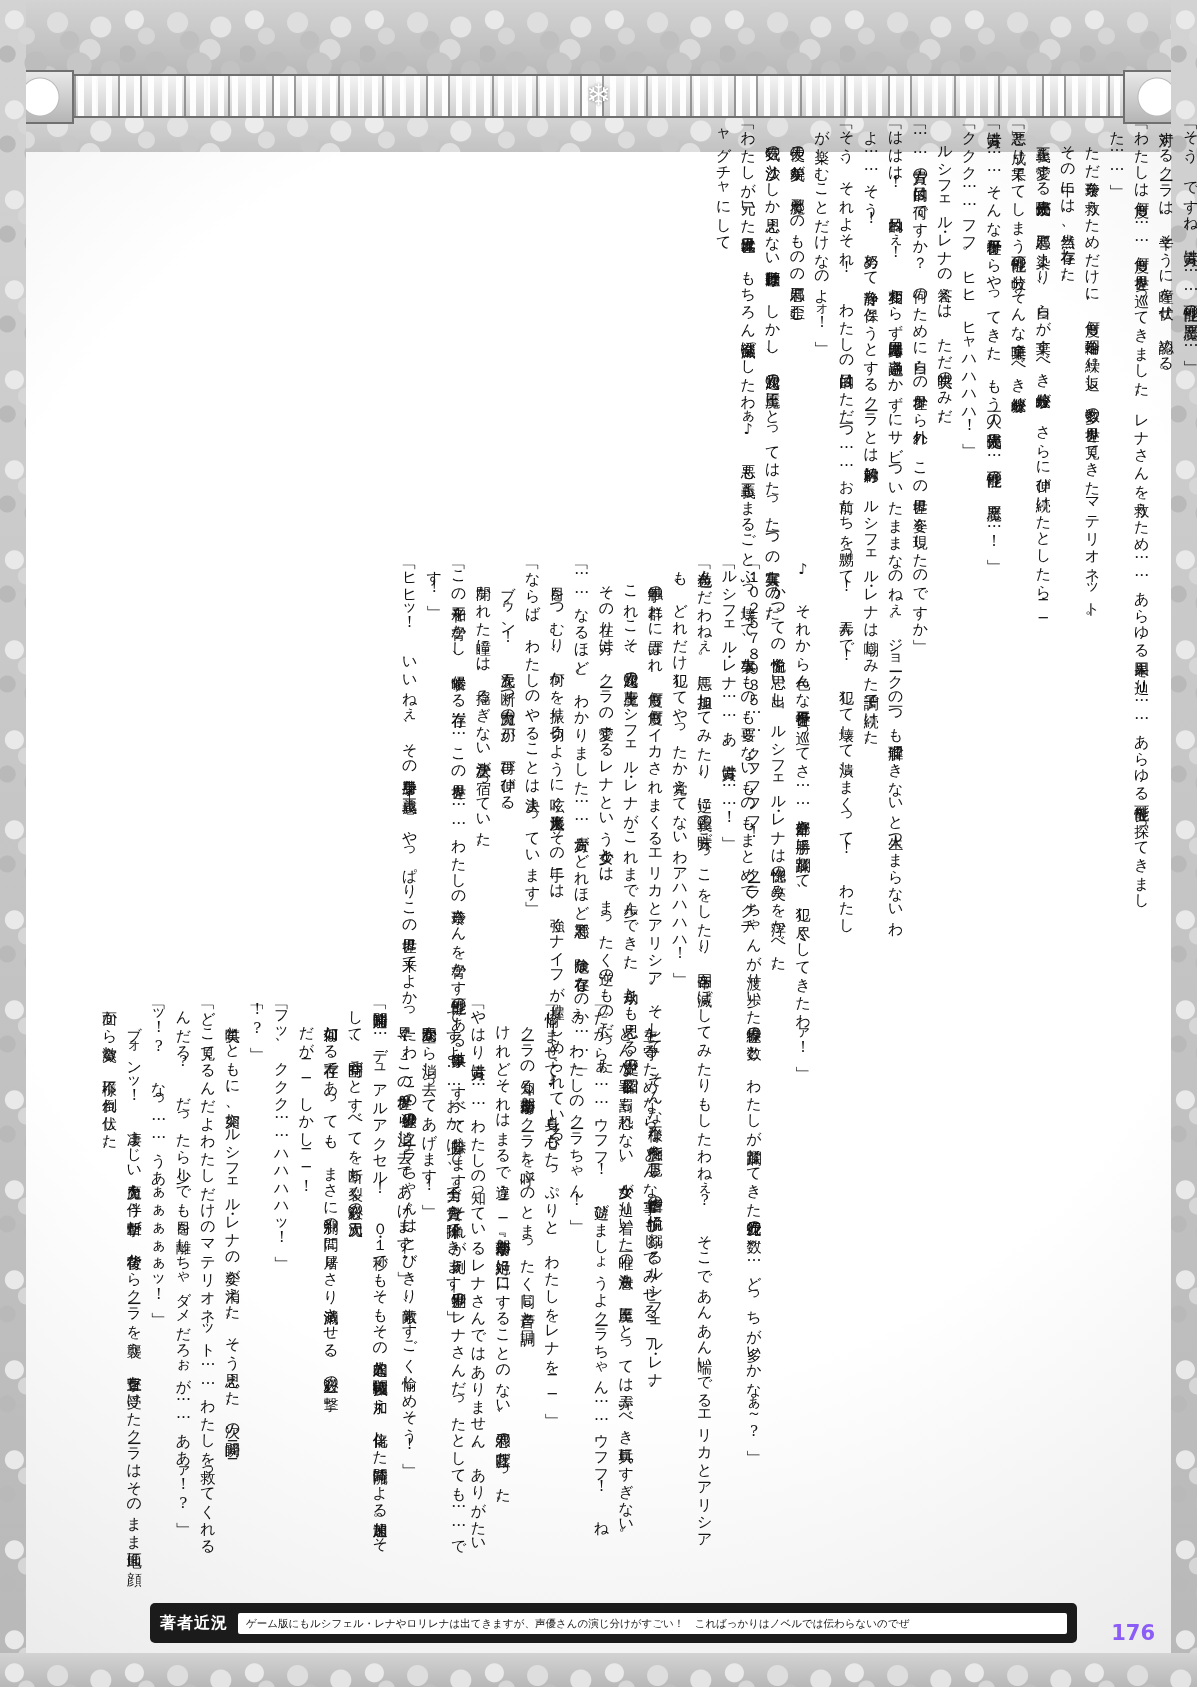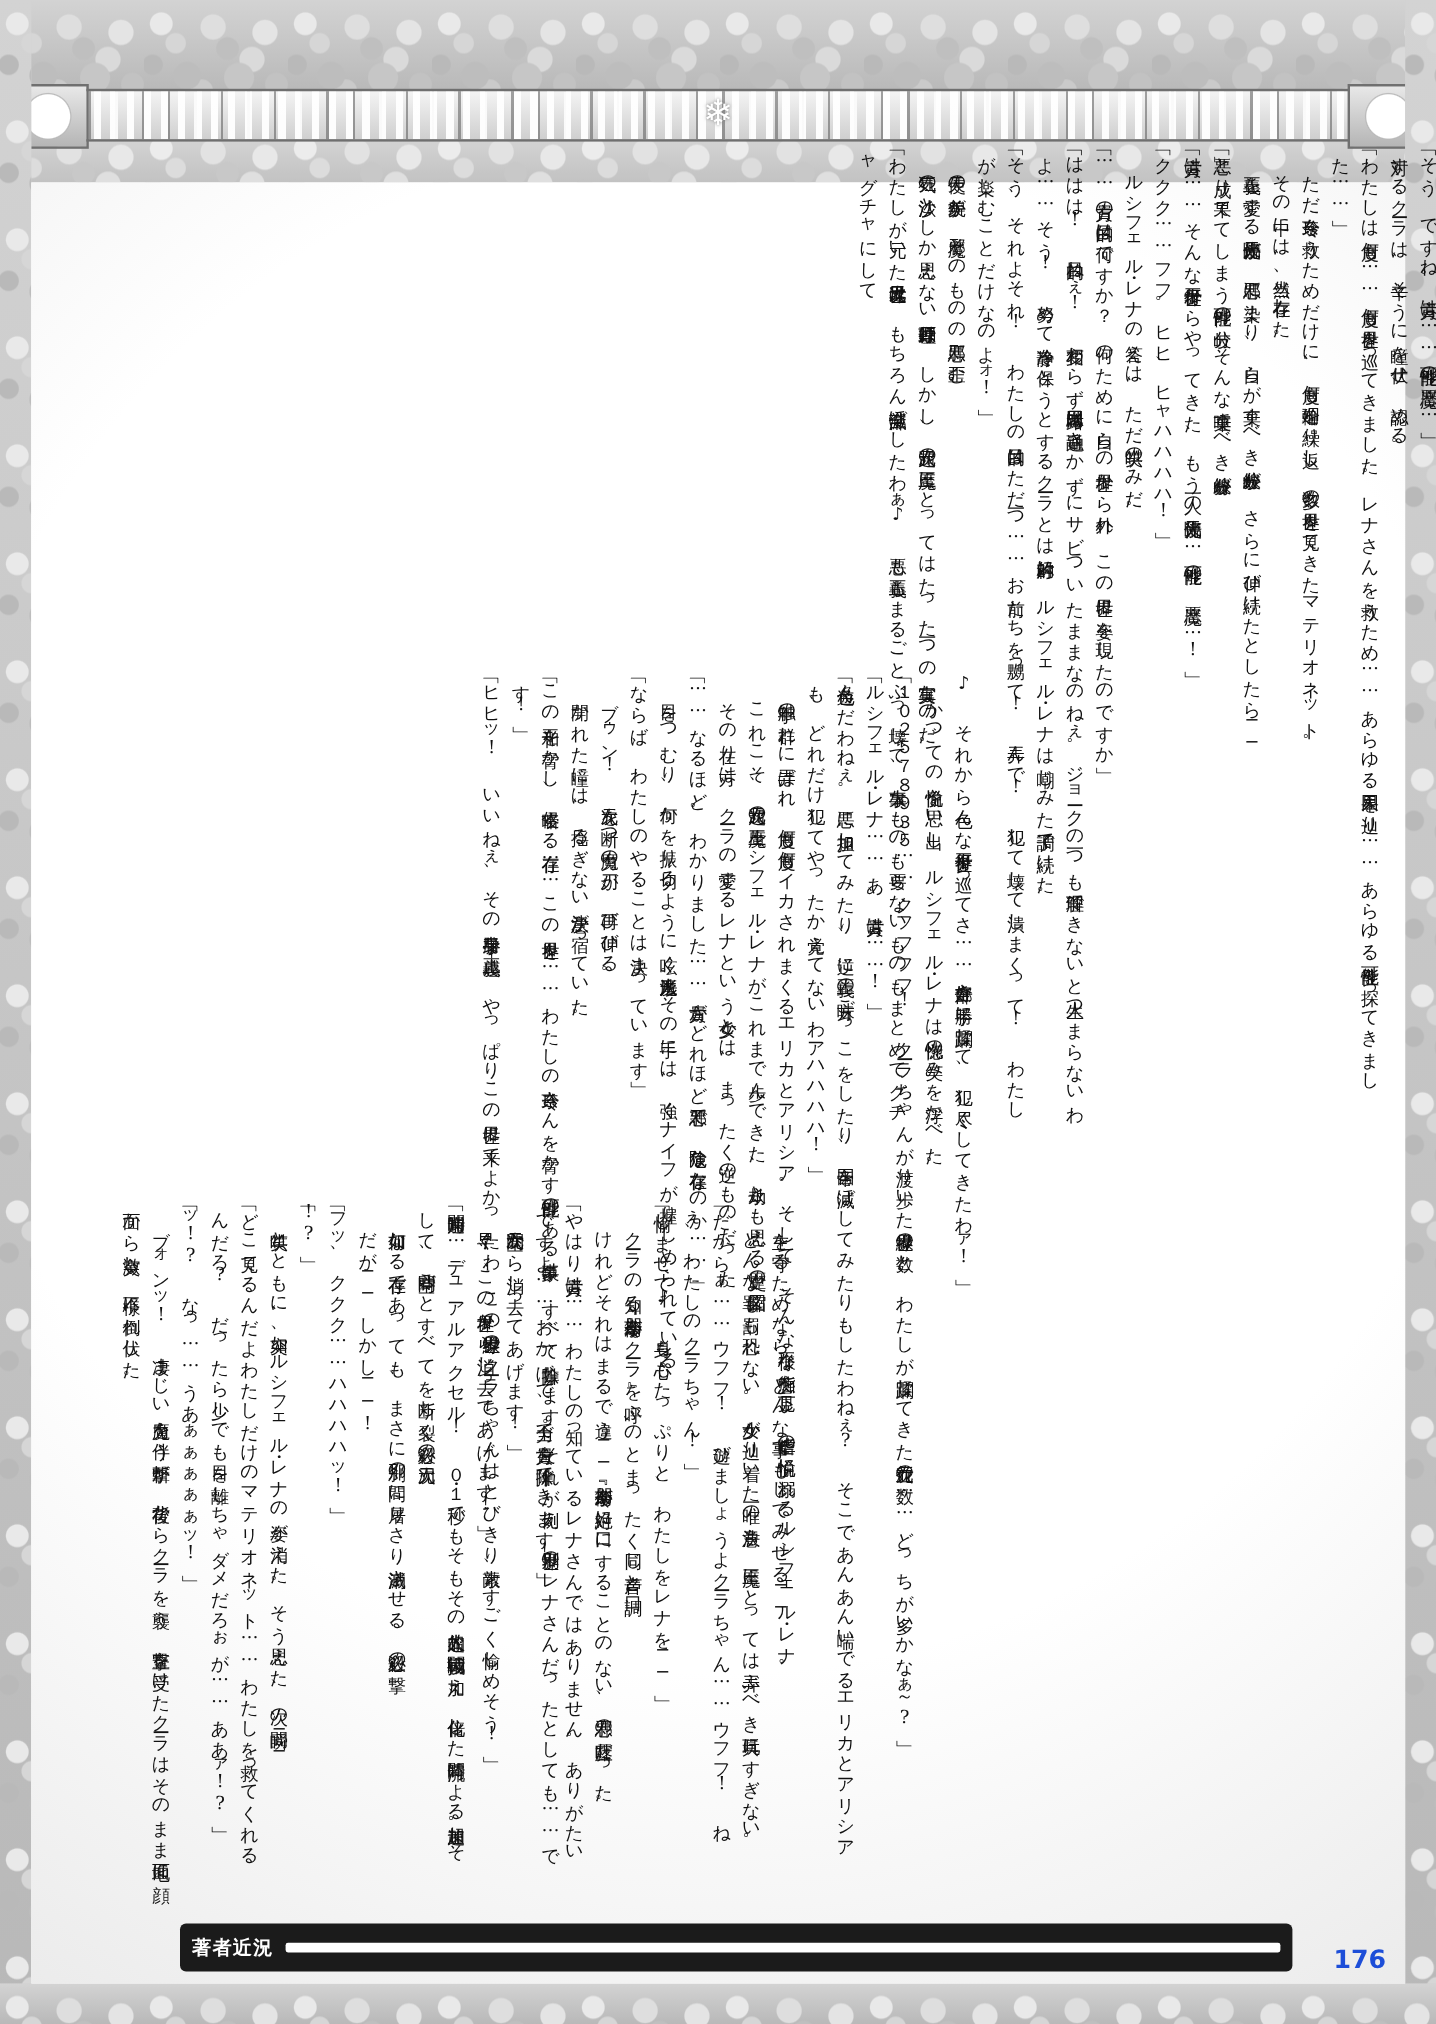--- a/index.html
+++ b/index.html
@@ -85,21 +85,21 @@
     padding-right:10px;white-space:nowrap;
     font-family:"DejaVu Sans","Liberation Sans",sans-serif;
   }
   .footer .note{
     background:#fff;color:#111;font-size:10.5px;line-height:13px;
     flex:1;padding:4px 8px;border-radius:2px;box-sizing:border-box;
     font-family:"DejaVu Sans","Liberation Sans",sans-serif;
   }
   .pageno{
     position:absolute;right:42px;bottom:42px;font-size:21px;font-weight:bold;
-    font-family:"DejaVu Sans","Liberation Sans",sans-serif;color:#1d4ed8;
+    font-family:"DejaVu Sans","Liberation Sans",sans-serif;color:#8b5cf6;
   }
 </style>
 </head>
 <body>
 
 <div class="page">
 
   <div class="mosaic top"></div>
   <div class="mosaic band"></div>
   <div class="mosaic mid"></div>
@@ -169,17 +169,18 @@
 「!?」
 　哄笑とともに、突如、ルシフェル・レナの姿が消えた。そう思えた、次の瞬間──
 「どこ見てるんだよわたしだけのマテリオネット……わたしを救ってくれるんだろ?　だったら少しでも目を離しちゃダメだろぉが……ああァ!?」
 「ッ!?　なっ……うあぁぁぁぁぁッ!」
 　ブォンッ!　凄まじい魔力を伴う斬撃が、背後からクーラを襲う。直撃を受けたクーラはそのまま地面に顔面から激突し、不様に倒れ伏した。</div>
   </div>
 
   <div class="footer">
     <div class="tag">著者近況</div>
     <div class="note">
+      <div>ゲーム版にもルシフェル・レナやロリレナは出てきますが、声優さんの演じ分けがすごい！　こればっかりはノベルでは伝わらないのでぜ</div>
     </div>
   </div>
 
   <div class="pageno">176</div>
 </div>
 
 </body></html>

